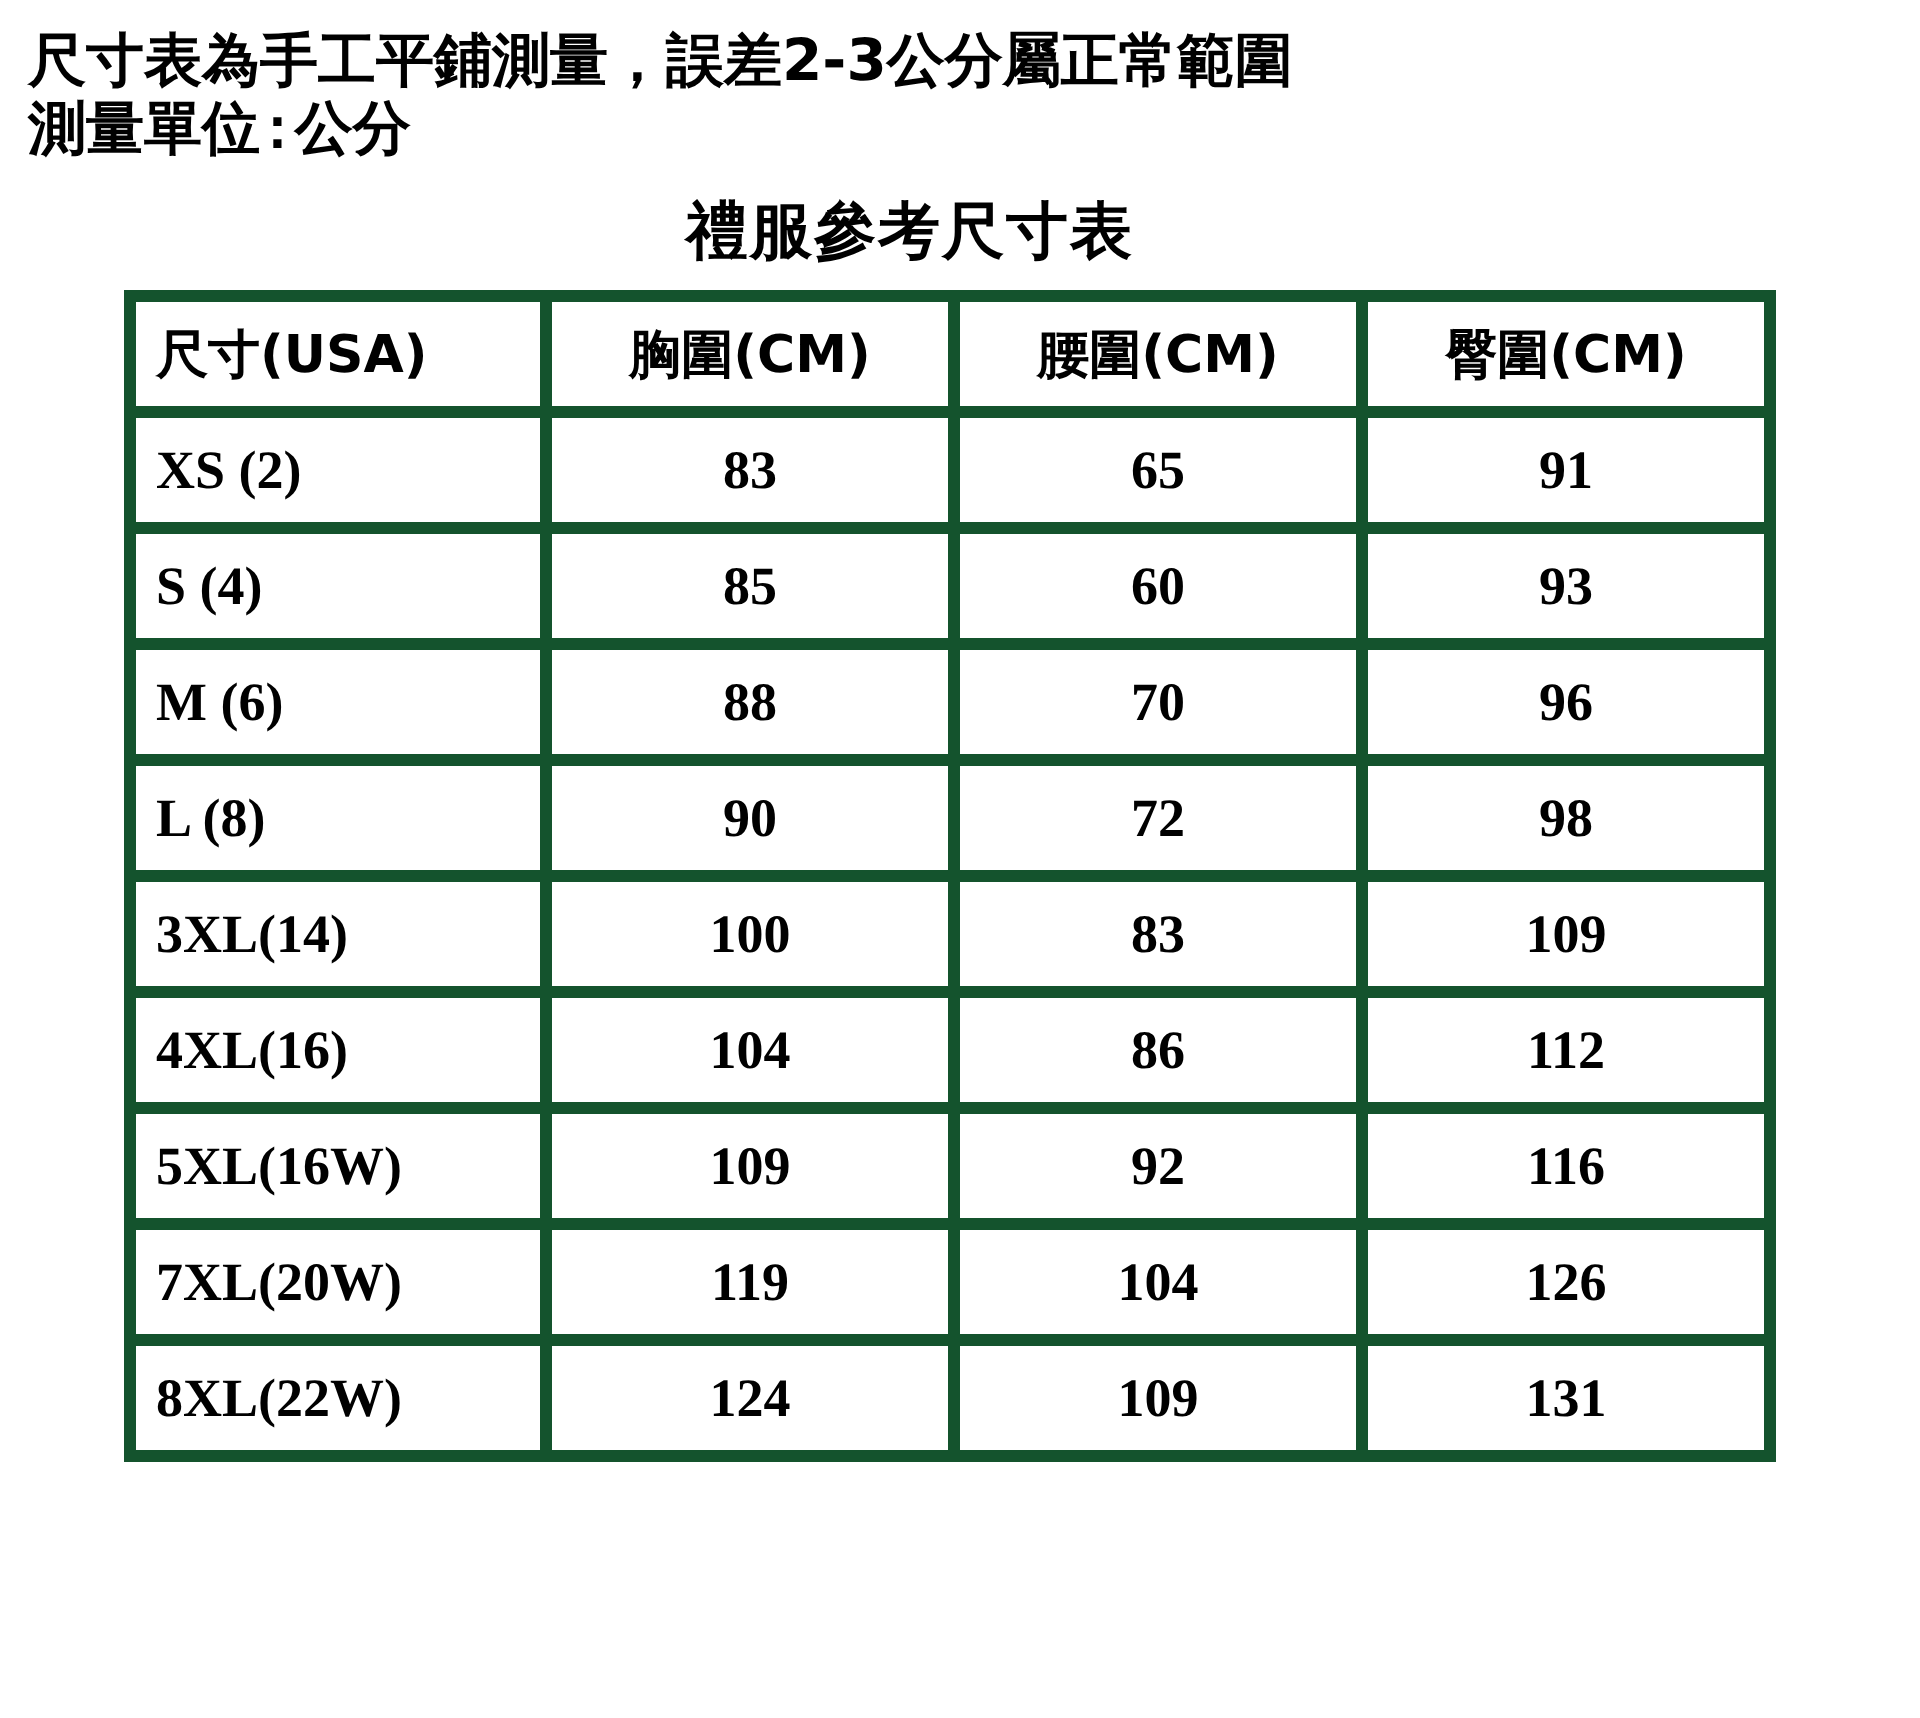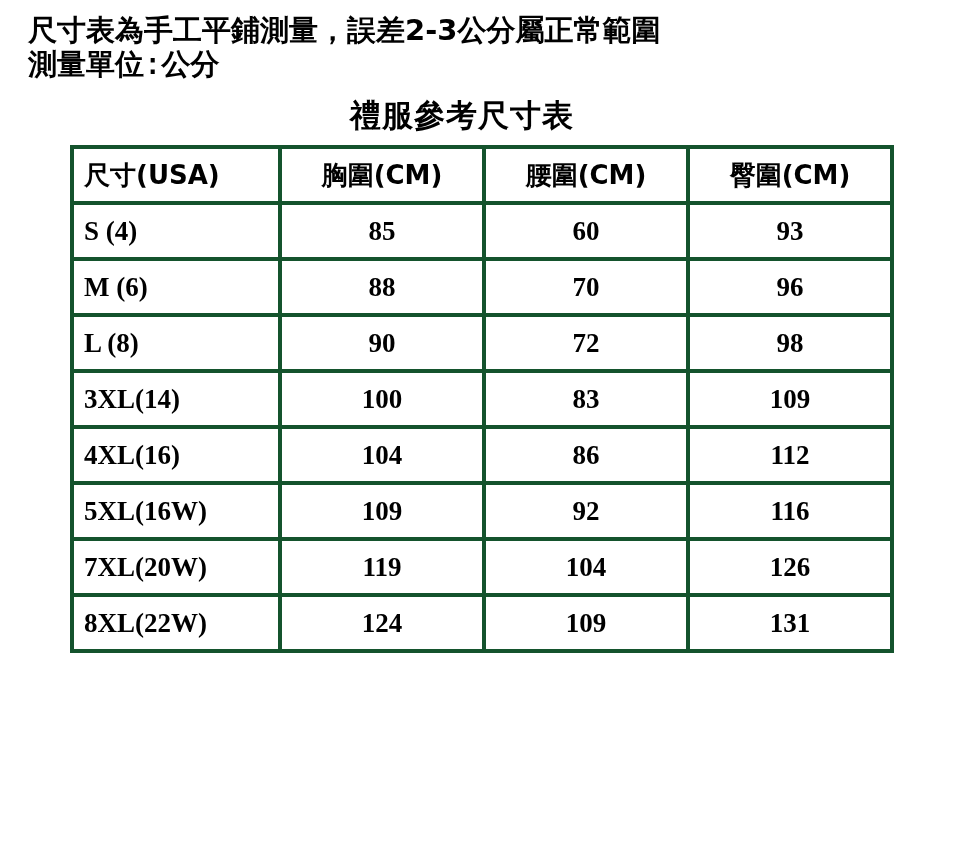--- a/index.html
+++ b/index.html
@@ -12,21 +12,21 @@
     height: 859px;
     font-family: "Liberation Serif", "DejaVu Serif", serif;
     color: #000000;
     overflow: hidden;
   }
   .page {
     position: relative;
     width: 960px;
     height: 859px;
     box-sizing: border-box;
-    padding: 10px 18px 0 22px;
+    padding: 10px 18px 0 8px;
   }
   .note-block {
     font-family: "DejaVu Sans", "Liberation Sans", sans-serif;
     font-weight: bold;
     font-size: 29px;
     line-height: 1.16;
     letter-spacing: 0px;
     margin: 4px 0 0 6px;
   }
   .note-line2 {
@@ -43,21 +43,21 @@
     letter-spacing: 1px;
   }
   table.size-table {
     border-collapse: collapse;
     margin: 8px auto 0 auto;
     width: 820px;
     table-layout: fixed;
   }
   table.size-table th,
   table.size-table td {
-    border: 4px solid #14532d;
+    border: 6px solid #14532d;
     height: 52px;
     padding: 0 8px;
     font-size: 27px;
     font-weight: bold;
     font-family: "Liberation Serif", "DejaVu Serif", serif;
   }
   table.size-table th {
     font-size: 26px;
     font-family: "DejaVu Sans", "Liberation Sans", sans-serif;
   }
@@ -101,20 +101,26 @@
     <thead>
       <tr>
         <th class="col-size">尺寸(USA)</th>
         <th>胸圍(CM)</th>
         <th>腰圍(CM)</th>
         <th>臀圍(CM)</th>
       </tr>
     </thead>
     <tbody>
       <tr>
+        <td class="cell-size">XS (2)</td>
+        <td class="cell-num">83</td>
+        <td class="cell-num">65</td>
+        <td class="cell-num">91</td>
+      </tr>
+      <tr>
         <td class="cell-size">S (4)</td>
         <td class="cell-num">85</td>
         <td class="cell-num">60</td>
         <td class="cell-num">93</td>
       </tr>
       <tr>
         <td class="cell-size">M (6)</td>
         <td class="cell-num">88</td>
         <td class="cell-num">70</td>
         <td class="cell-num">96</td>

